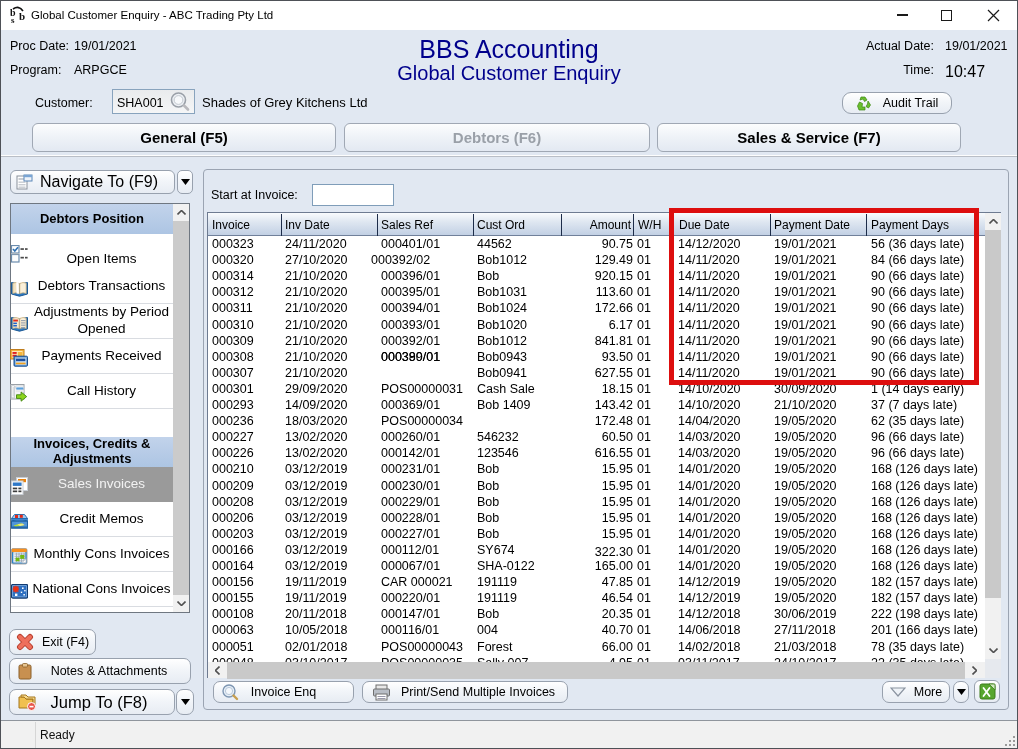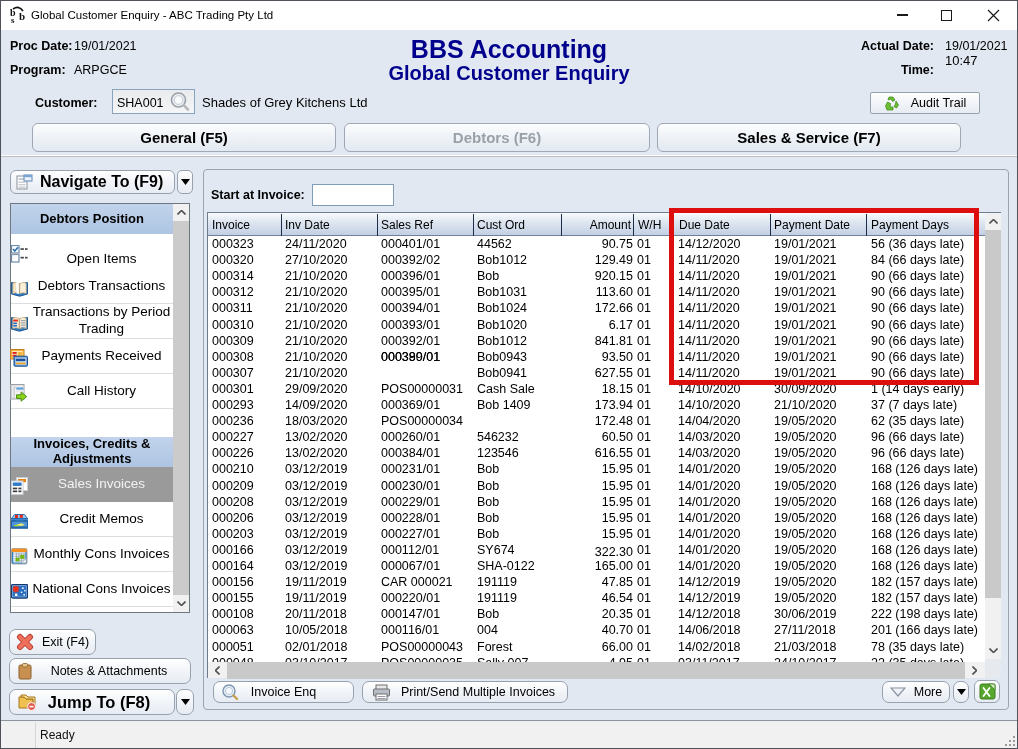--- a/index.html
+++ b/index.html
@@ -1,18 +1,18 @@
 <!DOCTYPE html>
 <html><head><meta charset="utf-8">
 <style>
 *{margin:0;padding:0;box-sizing:border-box}
 html,body{width:1018px;height:749px;overflow:hidden}
 body{font-family:"Liberation Sans",sans-serif;background:#e1e8f2;position:relative}
 .abs{position:absolute}
-.b{font-weight:bold}
+.b{font-weight:normal}
 .btn{position:absolute;border:1px solid #98a1ae;border-radius:7px;
  background:linear-gradient(#ffffff,#f2f5f9 45%,#e7ecf3);
  display:flex;align-items:center;justify-content:center;font-size:12.5px;color:#000}
 .tab{border-radius:6px;font-weight:bold;font-size:15px;border:1px solid #a0a8b4;
  background:linear-gradient(#fcfdfe,#eef2f7 50%,#e3e9f2)}
 .c{position:absolute;font-size:12.5px;color:#000;height:16px;line-height:16px;white-space:nowrap}
 .ra{text-align:right}
 .hc{position:absolute;top:0;height:23px;line-height:24px;font-size:12px;color:#000;white-space:nowrap}
 .sep{position:absolute;top:1px;width:1px;height:22px;background:#1d2c49}
 .navitem{position:absolute;left:11px;width:162px;background:#fff;border-bottom:1px solid #d9dce1}
@@ -38,31 +38,31 @@
 
 <div class="abs b" style="left:10px;top:39px;font-size:12.5px">Proc Date:</div>
 <div class="abs" style="left:74px;top:39px;font-size:12.5px">19/01/2021</div>
 <div class="abs b" style="left:10px;top:63px;font-size:12.5px">Program:</div>
 <div class="abs" style="left:74px;top:63px;font-size:12.5px">ARPGCE</div>
 <div class="abs b" style="left:0;top:35px;width:1018px;text-align:center;font-size:25px;color:#00008c">BBS Accounting</div>
 <div class="abs b" style="left:0;top:62px;width:1018px;text-align:center;font-size:20px;color:#00008c">Global Customer Enquiry</div>
 <div class="abs b" style="left:784px;top:39px;width:150px;text-align:right;font-size:12.5px">Actual Date:</div>
 <div class="abs" style="left:945px;top:39px;font-size:12.5px">19/01/2021</div>
 <div class="abs b" style="left:784px;top:63px;width:150px;text-align:right;font-size:12.5px">Time:</div>
-<div class="abs" style="left:945px;top:53px;font-size:13px">10:47</div>
+<div class="abs" style="left:945px;top:63px;font-size:16px">10:47</div>
 <div class="abs b" style="left:35px;top:96px;font-size:12.5px">Customer:</div>
 <div class="abs" style="left:112px;top:89px;width:83px;height:25px;background:linear-gradient(#e9ebed,#f5f6f7);border:1px solid #88a3bd"></div>
 <div class="abs" style="left:117px;top:96px;font-size:12.5px">SHA001</div>
 <svg class="abs" style="left:169px;top:91px" width="22" height="22" viewBox="0 0 22 22">
  <circle cx="9.5" cy="9" r="7" fill="#eef1f5" stroke="#9aa0a8" stroke-width="1.6"></circle>
  <circle cx="9.5" cy="9" r="4.4" fill="#f7f9fb" stroke="#c2c8cf" stroke-width="1"></circle>
  <path d="M15 14.5 L19 18.5" stroke="#b9b9bd" stroke-width="2.6" stroke-linecap="round"></path>
 </svg>
 <div class="abs" style="left:202px;top:95px;font-size:13px">Shades of Grey Kitchens Ltd</div>
-<div class="btn" style="left:870px;top:92px;width:110px;height:22px;border-radius:2px">
+<div class="btn" style="left:842px;top:92px;width:110px;height:22px;border-radius:9px">
  <svg width="17" height="17" viewBox="0 0 17 17" style="margin-right:10px">
   <path d="M5 2 L9 2 L11 5 L8.5 6.5 L7 4 L4 5 Z" fill="#6abf2e" stroke="#3e8614" stroke-width="0.7"></path>
   <path d="M12 6 L14.5 10 L12.5 13 L10 11.5 L11.5 9 Z" fill="#6abf2e" stroke="#3e8614" stroke-width="0.7"></path>
   <path d="M3.5 7 L6.5 8.5 L6 12 L9 12 L9 15 L3 15 L1.5 11 Z" fill="#6abf2e" stroke="#3e8614" stroke-width="0.7"></path>
  </svg>
  <span>Audit Trail</span>
 </div>
 
 <div class="btn tab" style="left:32px;top:123px;width:304px;height:29px">General (F5)</div>
 <div class="btn tab" style="left:344px;top:123px;width:306px;height:29px;color:#9aa0a8">Debtors (F6)</div>
@@ -89,21 +89,21 @@
 </div>
 <div class="abs" style="left:10px;top:203px;width:180px;height:410px;background:#fff;border:1px solid #6f7781"></div>
 <div class="navhdr" style="top:204px;height:30px">Debtors Position</div>
 <div class="navitem" style="top:234px;height:51px">
     <div class="navtext">Open Items</div>
   </div>
 <div class="navitem" style="top:269px;height:35px">
     <div class="navtext">Debtors Transactions</div>
   </div>
 <div class="navitem" style="top:304px;height:35px">
-    <div class="navtext">Transactions by Period Trading</div>
+    <div class="navtext">Adjustments by Period Opened</div>
   </div>
 <div class="navitem" style="top:339px;height:35px">
     <div class="navtext">Payments Received</div>
   </div>
 <div class="navitem" style="top:374px;height:35px">
     <div class="navtext">Call History</div>
   </div>
 <div class="navitem" style="top:409px;height:28px;border-bottom:none"></div>
 <div class="navhdr" style="top:437px;height:30px">Invoices, Credits &amp;<br>Adjustments</div>
 <div class="navitem" style="top:467px;height:35px;background:#9a9a9a;border-bottom:1px solid #9a9a9a">
@@ -305,21 +305,21 @@
       <div class="c" style="left:77px;top:23.0px">24/11/2020</div>
       <div class="c" style="left:173px;top:23.0px">000401/01</div>
       <div class="c" style="left:269px;top:23.0px">44562</div>
       <div class="c ra" style="left:353px;top:23.0px;width:72px">90.75</div>
       <div class="c" style="left:429px;top:23.0px">01</div>
       <div class="c" style="left:470px;top:23.0px">14/12/2020</div>
       <div class="c" style="left:566px;top:23.0px">19/01/2021</div>
       <div class="c" style="left:663px;top:23.0px">56 (36 days late)</div>
 <div class="c" style="left:4px;top:39.1px">000320</div>
       <div class="c" style="left:77px;top:39.1px">27/10/2020</div>
-      <div class="c" style="left:173px;top:39.1px">000392/02</div>
+      <div class="c" style="left:163px;top:39.1px">000392/02</div>
       <div class="c" style="left:269px;top:39.1px">Bob1012</div>
       <div class="c ra" style="left:353px;top:39.1px;width:72px">129.49</div>
       <div class="c" style="left:429px;top:39.1px">01</div>
       <div class="c" style="left:470px;top:39.1px">14/11/2020</div>
       <div class="c" style="left:566px;top:39.1px">19/01/2021</div>
       <div class="c" style="left:663px;top:39.1px">84 (66 days late)</div>
 <div class="c" style="left:4px;top:55.2px">000314</div>
       <div class="c" style="left:77px;top:55.2px">21/10/2020</div>
       <div class="c" style="left:173px;top:55.2px">000396/01</div>
       <div class="c" style="left:269px;top:55.2px">Bob</div>
@@ -388,21 +388,21 @@
       <div class="c" style="left:269px;top:167.9px">Cash Sale</div>
       <div class="c ra" style="left:353px;top:167.9px;width:72px">18.15</div>
       <div class="c" style="left:429px;top:167.9px">01</div>
       <div class="c" style="left:470px;top:167.9px">14/10/2020</div>
       <div class="c" style="left:566px;top:167.9px">30/09/2020</div>
       <div class="c" style="left:663px;top:167.9px">1 (14 days early)</div>
 <div class="c" style="left:4px;top:184.0px">000293</div>
       <div class="c" style="left:77px;top:184.0px">14/09/2020</div>
       <div class="c" style="left:173px;top:184.0px">000369/01</div>
       <div class="c" style="left:269px;top:184.0px">Bob 1409</div>
-      <div class="c ra" style="left:353px;top:184.0px;width:72px">173.94</div>
+      <div class="c ra" style="left:353px;top:184.0px;width:72px">143.42</div>
       <div class="c" style="left:429px;top:184.0px">01</div>
       <div class="c" style="left:470px;top:184.0px">14/10/2020</div>
       <div class="c" style="left:566px;top:184.0px">21/10/2020</div>
       <div class="c" style="left:663px;top:184.0px">37 (7 days late)</div>
 <div class="c" style="left:4px;top:200.1px">000236</div>
       <div class="c" style="left:77px;top:200.1px">18/03/2020</div>
       <div class="c" style="left:173px;top:200.1px">POS00000034</div>
       <div class="c" style="left:269px;top:200.1px"></div>
       <div class="c ra" style="left:353px;top:200.1px;width:72px">172.48</div>
       <div class="c" style="left:429px;top:200.1px">01</div>
@@ -413,21 +413,21 @@
       <div class="c" style="left:77px;top:216.2px">13/02/2020</div>
       <div class="c" style="left:173px;top:216.2px">000260/01</div>
       <div class="c" style="left:269px;top:216.2px">546232</div>
       <div class="c ra" style="left:353px;top:216.2px;width:72px">60.50</div>
       <div class="c" style="left:429px;top:216.2px">01</div>
       <div class="c" style="left:470px;top:216.2px">14/03/2020</div>
       <div class="c" style="left:566px;top:216.2px">19/05/2020</div>
       <div class="c" style="left:663px;top:216.2px">96 (66 days late)</div>
 <div class="c" style="left:4px;top:232.3px">000226</div>
       <div class="c" style="left:77px;top:232.3px">13/02/2020</div>
-      <div class="c" style="left:173px;top:232.3px">000384/01</div>
+      <div class="c" style="left:173px;top:232.3px">000142/01</div>
       <div class="c" style="left:269px;top:232.3px">123546</div>
       <div class="c ra" style="left:353px;top:232.3px;width:72px">616.55</div>
       <div class="c" style="left:429px;top:232.3px">01</div>
       <div class="c" style="left:470px;top:232.3px">14/03/2020</div>
       <div class="c" style="left:566px;top:232.3px">19/05/2020</div>
       <div class="c" style="left:663px;top:232.3px">96 (66 days late)</div>
 <div class="c" style="left:4px;top:248.4px">000210</div>
       <div class="c" style="left:77px;top:248.4px">03/12/2019</div>
       <div class="c" style="left:173px;top:248.4px">000231/01</div>
       <div class="c" style="left:269px;top:248.4px">Bob</div>

